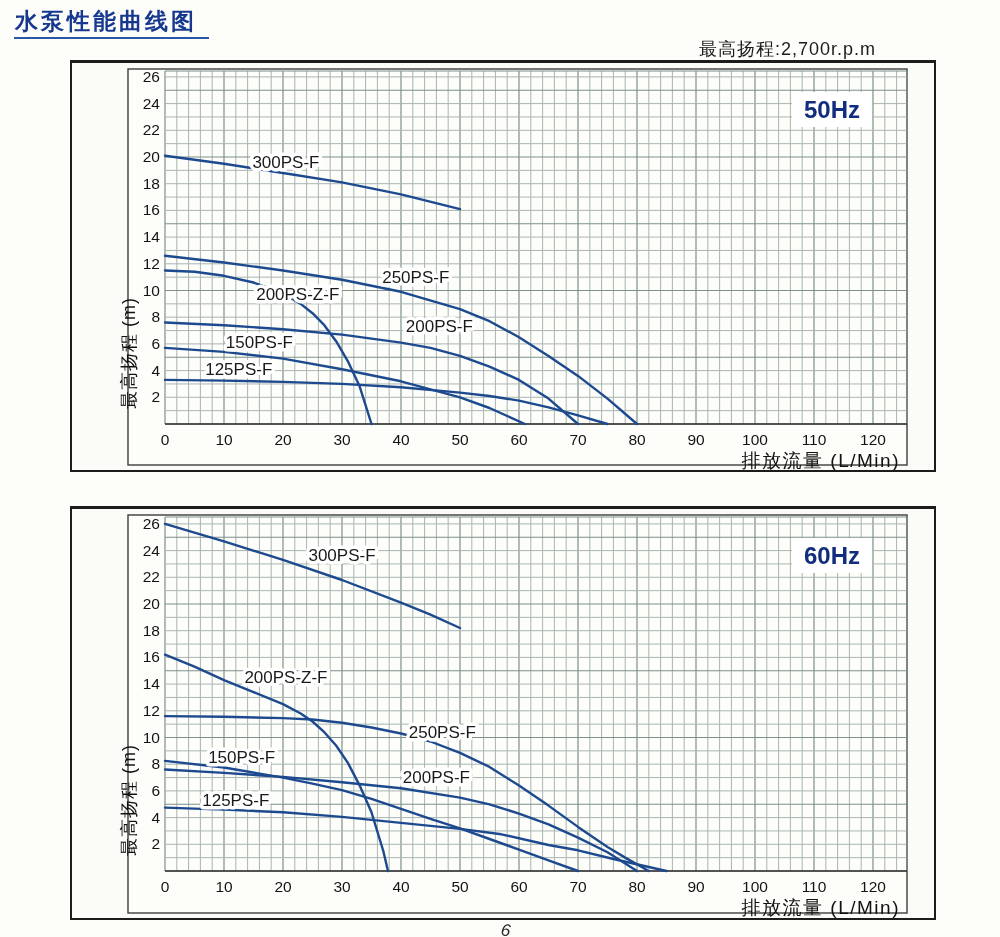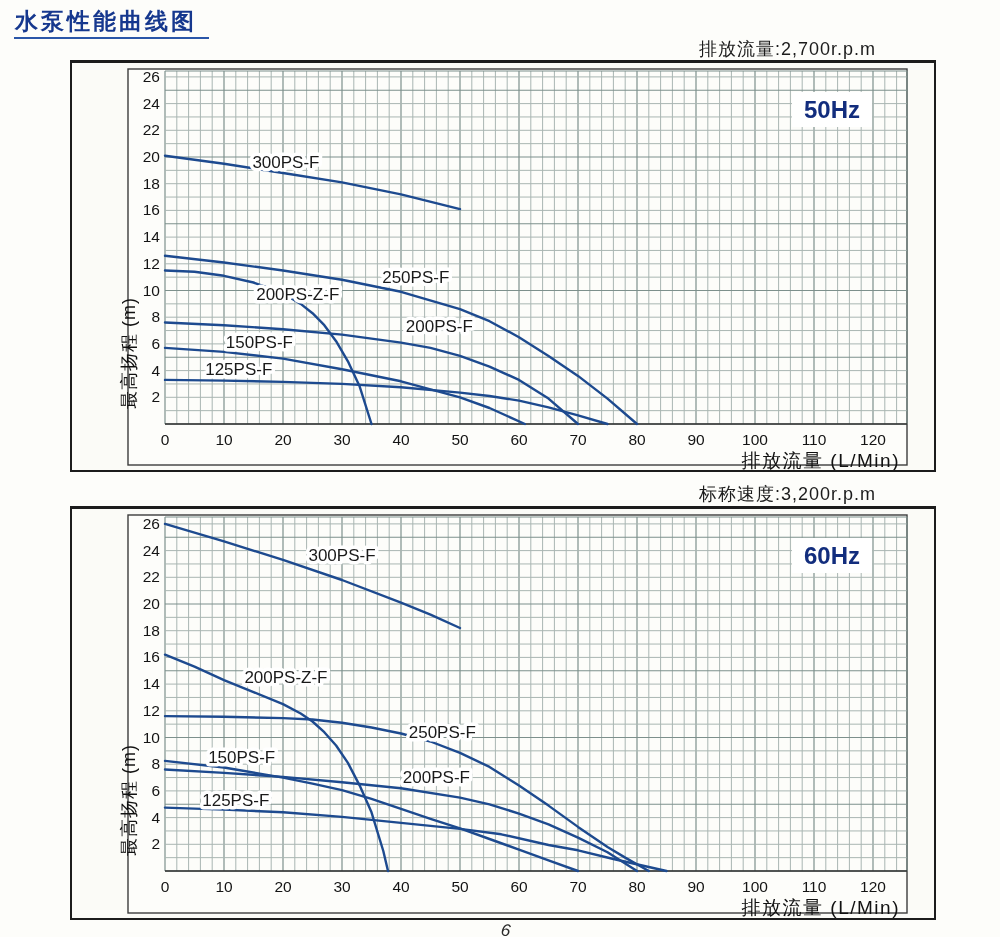--- a/index.html
+++ b/index.html
@@ -36,21 +36,21 @@
     font-size:17px;color:#2a2a2a;font-style:italic;transform:rotate(8deg);
   }
 </style>
 </head>
 <body>
 
 <div class="page">
   <div class="page-title">水泵性能曲线图</div>
   <div class="title-underline"></div>
 
-  <div class="speed-label" id="speed-0">排放流量:2,700r.p.m</div>
+  <div class="speed-label" id="speed-0">最高扬程:2,700r.p.m</div>
   <div class="chart-box" id="chart-box-0">
     <svg id="svg-0" width="862" height="407">
         <rect x="56" y="6" width="779" height="396" fill="#fdfdfa" stroke="#3c3c3c" stroke-width="1.4"></rect>
         <line x1="93" y1="8" x2="93" y2="361" stroke="#7d908c" stroke-width="1.2"></line>
         <line x1="104.8" y1="8" x2="104.8" y2="361" stroke="#a9b6b2" stroke-width="1"></line>
         <line x1="116.6" y1="8" x2="116.6" y2="361" stroke="#a9b6b2" stroke-width="1"></line>
         <line x1="128.4" y1="8" x2="128.4" y2="361" stroke="#a9b6b2" stroke-width="1"></line>
         <line x1="140.2" y1="8" x2="140.2" y2="361" stroke="#a9b6b2" stroke-width="1"></line>
         <line x1="152" y1="8" x2="152" y2="361" stroke="#7d908c" stroke-width="1.2"></line>
         <line x1="163.8" y1="8" x2="163.8" y2="361" stroke="#a9b6b2" stroke-width="1"></line>
@@ -178,21 +178,20 @@
         <path d="M93.0 316.9 L152.0 317.6 L211.0 318.9 L270.0 320.9 L329.0 324.3 L388.0 329.6 L417.5 333.0 L447.0 337.6 L476.5 344.3 L506.0 352.3 L535.5 361.0" fill="none" stroke="#1d4a8f" stroke-width="2.4" stroke-linejoin="round" stroke-linecap="round"></path>
         <text x="213.95" y="104.83999999999997" text-anchor="middle" font-size="17" fill="#1a1a1a" stroke="#ffffff" stroke-width="7" paint-order="stroke" stroke-linejoin="round">300PS-F</text>
         <text x="343.75" y="219.65" text-anchor="middle" font-size="17" fill="#1a1a1a" stroke="#ffffff" stroke-width="7" paint-order="stroke" stroke-linejoin="round">250PS-F</text>
         <text x="225.75" y="237.00500000000002" text-anchor="middle" font-size="17" fill="#1a1a1a" stroke="#ffffff" stroke-width="7" paint-order="stroke" stroke-linejoin="round">200PS-Z-F</text>
         <text x="367.35" y="269.045" text-anchor="middle" font-size="17" fill="#1a1a1a" stroke="#ffffff" stroke-width="7" paint-order="stroke" stroke-linejoin="round">200PS-F</text>
         <text x="187.4" y="285.065" text-anchor="middle" font-size="17" fill="#1a1a1a" stroke="#ffffff" stroke-width="7" paint-order="stroke" stroke-linejoin="round">150PS-F</text>
         <text x="166.75" y="311.765" text-anchor="middle" font-size="17" fill="#1a1a1a" stroke="#ffffff" stroke-width="7" paint-order="stroke" stroke-linejoin="round">125PS-F</text>
       </svg>
   </div>
 
-  <div class="speed-label" id="speed-1">标称速度:3,200r.p.m</div>
   <div class="chart-box" id="chart-box-1">
     <svg id="svg-1" width="862" height="409">
         <rect x="56" y="6" width="779" height="398" fill="#fdfdfa" stroke="#3c3c3c" stroke-width="1.4"></rect>
         <line x1="93" y1="8" x2="93" y2="362" stroke="#7d908c" stroke-width="1.2"></line>
         <line x1="104.8" y1="8" x2="104.8" y2="362" stroke="#a9b6b2" stroke-width="1"></line>
         <line x1="116.6" y1="8" x2="116.6" y2="362" stroke="#a9b6b2" stroke-width="1"></line>
         <line x1="128.4" y1="8" x2="128.4" y2="362" stroke="#a9b6b2" stroke-width="1"></line>
         <line x1="140.2" y1="8" x2="140.2" y2="362" stroke="#a9b6b2" stroke-width="1"></line>
         <line x1="152" y1="8" x2="152" y2="362" stroke="#7d908c" stroke-width="1.2"></line>
         <line x1="163.8" y1="8" x2="163.8" y2="362" stroke="#a9b6b2" stroke-width="1"></line>

